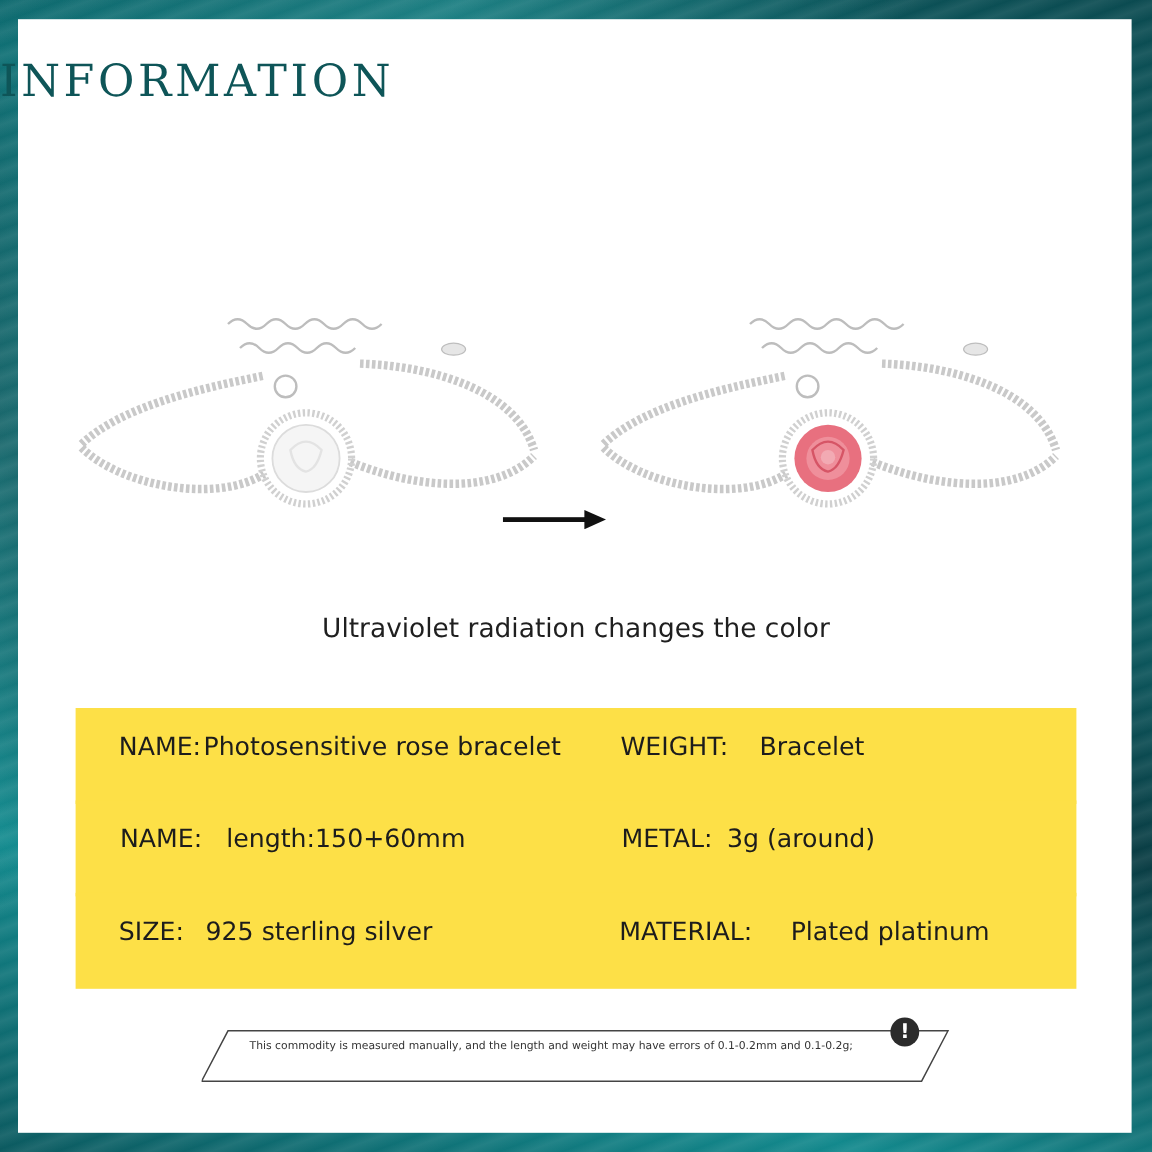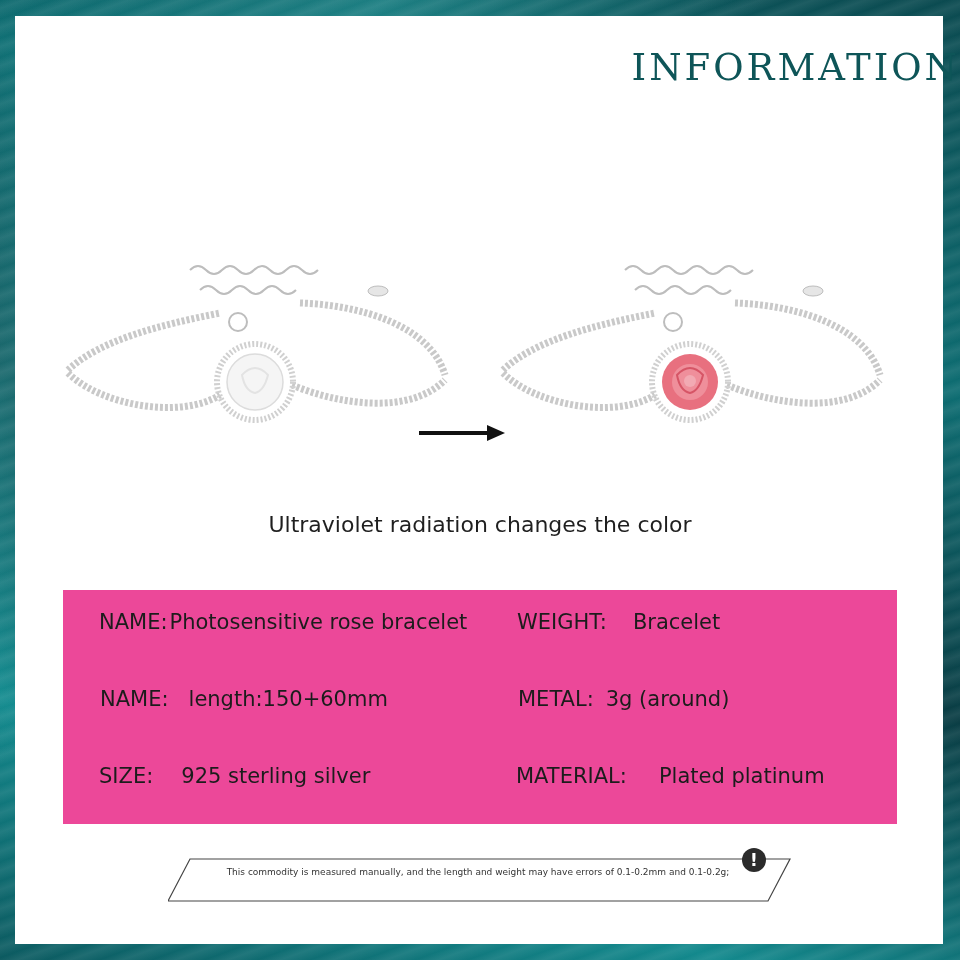--- a/index.html
+++ b/index.html
@@ -5,32 +5,32 @@
   html,body{margin:0;padding:0;}
   body{width:960px;height:960px;overflow:hidden;position:relative;
     background:
       linear-gradient(135deg, rgba(60,190,190,0.0) 0%, rgba(60,190,190,0.35) 20%, rgba(0,0,0,0) 40%),
       linear-gradient(200deg, #0b4a50 0%, #0e6d72 30%, #0a3d44 55%, #13898d 80%, #0c5a60 100%);
     font-family:"DejaVu Sans", sans-serif;}
   .frame-stripe{position:absolute;left:0;top:0;width:960px;height:960px;
     background:
       repeating-linear-gradient(160deg, rgba(255,255,255,0.0) 0px, rgba(255,255,255,0.08) 8px, rgba(255,255,255,0.0) 18px);}
   .panel{position:absolute;left:15px;top:16px;width:928px;height:928px;background:#ffffff;}
-  .title{position:absolute;left:0;top:46px;width:960px;text-align:right;
+  .title{position:absolute;left:0;top:46px;width:960px;text-align:left;
     font-family:"DejaVu Serif", serif;font-size:37px;letter-spacing:3px;color:#0e5558;}
   .bracelet{position:absolute;}
   .arrow{position:absolute;left:419px;top:425px;width:86px;height:16px;}
   .caption{position:absolute;left:0;top:512px;width:1000px;text-align:center;
     font-size:22px;color:#1f1f1f;}
-  .row{position:absolute;left:63px;width:834px;height:80px;background:#ec4899;}
+  .row{position:absolute;left:63px;width:834px;height:80px;background:#fde047;}
   .cell{position:absolute;top:0;height:64px;line-height:64px;font-size:21px;color:#1c1c1c;white-space:nowrap;}
   .cell .val{margin-left:8px;}
   .notice{position:absolute;left:168px;top:858px;width:624px;height:44px;}
   .notice svg{position:absolute;left:0;top:0;}
-  .notice-text{position:absolute;left:40px;top:8px;width:540px;text-align:center;
+  .notice-text{position:absolute;left:40px;top:8px;width:540px;
     font-size:9px;line-height:12px;color:#333;}
   .warn{position:absolute;left:742px;top:848px;width:24px;height:24px;border-radius:50%;
     background:#2b2b2b;color:#fff;font-weight:bold;font-size:17px;line-height:24px;text-align:center;}
 </style>
 </head>
 <body>
 
 <div class="frame-stripe"></div>
 <div class="panel"></div>
 
@@ -94,21 +94,21 @@
   <div class="cell" style="left:37px">
     <span>NAME:</span><span class="val" style="margin-left:20px">length:150+60mm</span>
   </div>
   <div class="cell" style="left:455px">
     <span>METAL:</span><span class="val" style="margin-left:12px">3g (around)</span>
   </div>
 </div>
 
 <div class="row" style="top:744px">
   <div class="cell" style="left:36px">
-    <span>SIZE:</span><span class="val" style="margin-left:28px">925 sterling silver</span>
+    <span>SIZE:</span><span class="val" style="margin-left:18px">925 sterling silver</span>
   </div>
   <div class="cell" style="left:453px">
     <span>MATERIAL:</span><span class="val" style="margin-left:32px">Plated platinum</span>
   </div>
 </div>
 
 <div class="notice">
   <svg width="624" height="44" viewBox="0 0 624 44">
     <polygon points="22,1 622,1 600,43 0,43" fill="none" stroke="#444" stroke-width="1.2"></polygon>
   </svg>

